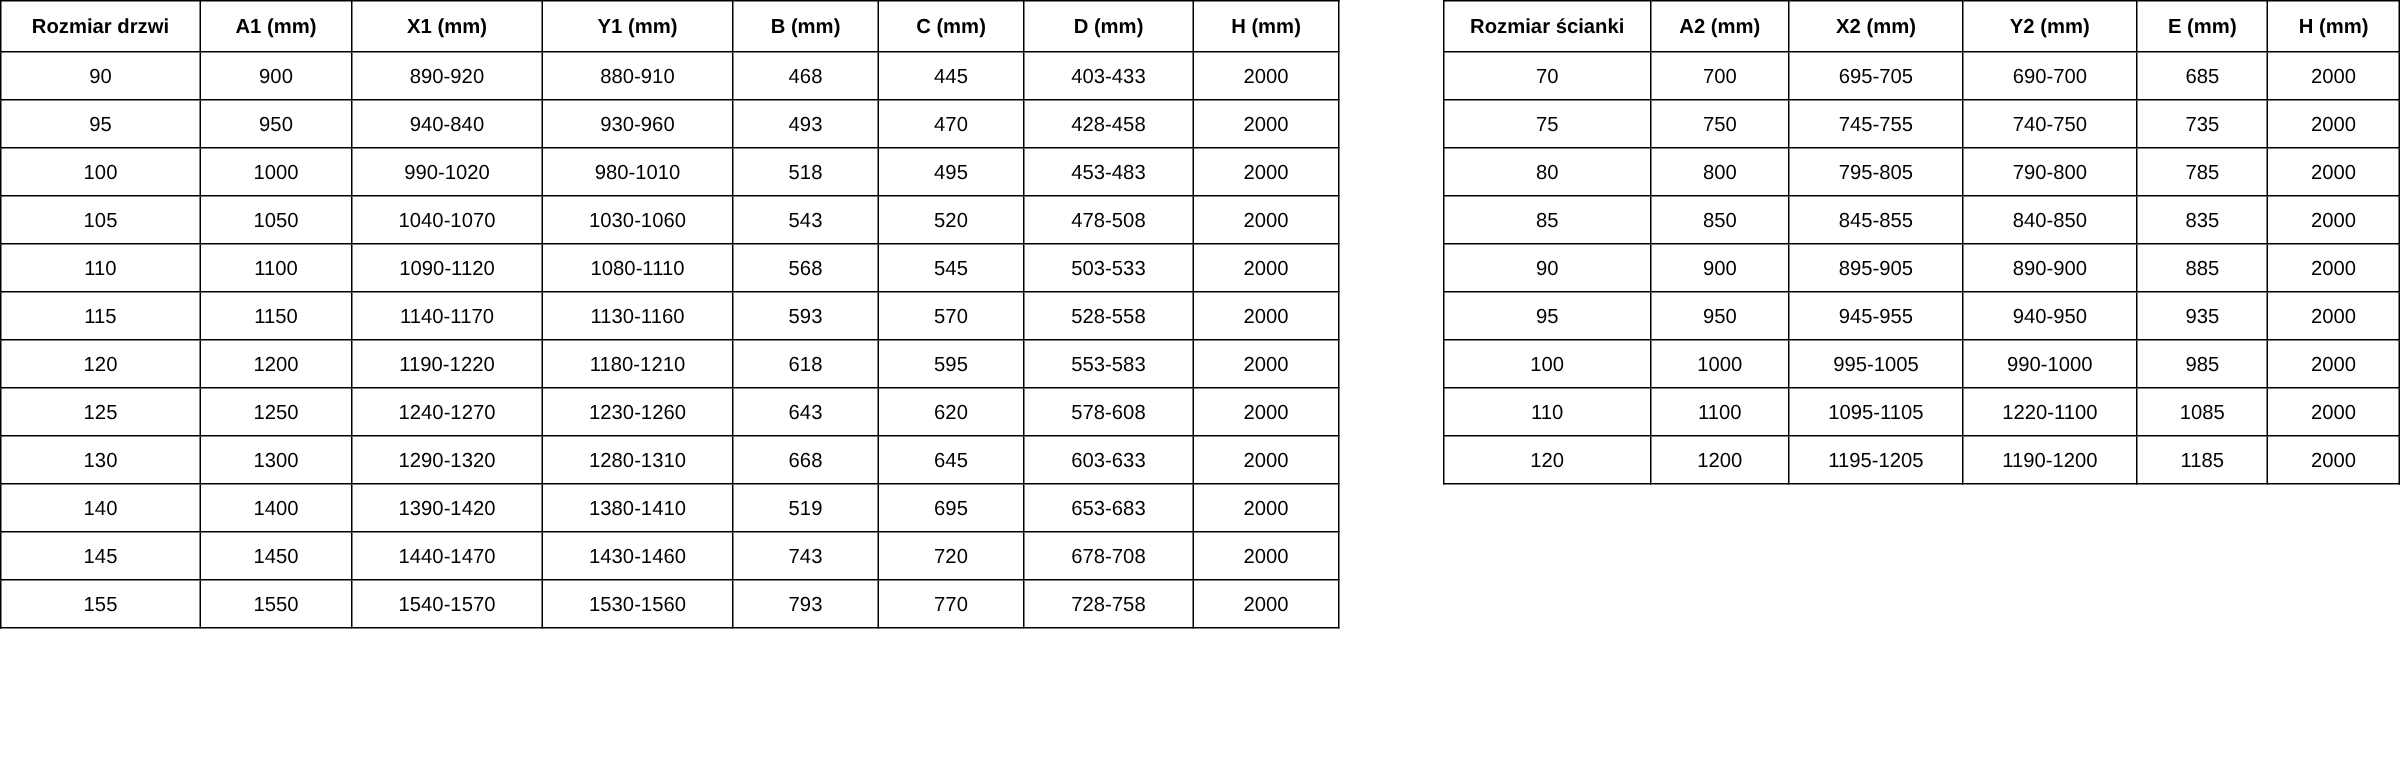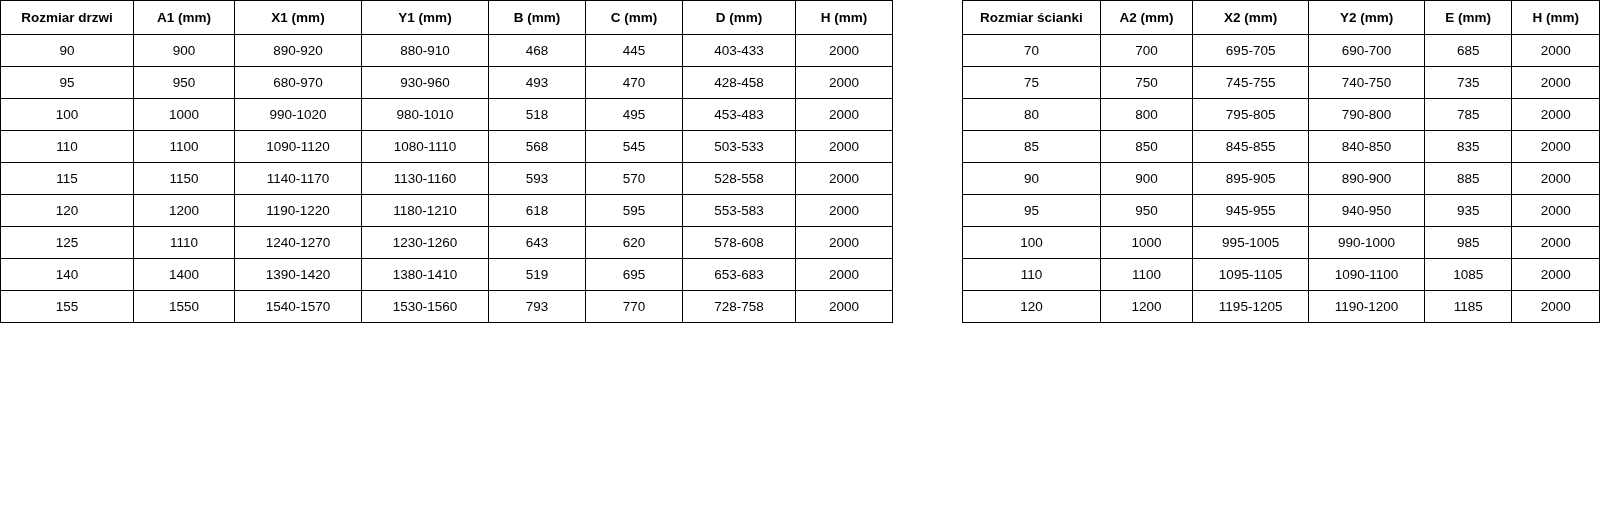--- a/index.html
+++ b/index.html
@@ -106,38 +106,48 @@
             <td>890-920</td>
             <td>880-910</td>
             <td>468</td>
             <td>445</td>
             <td>403-433</td>
             <td>2000</td>
           </tr>
           <tr>
             <td>95</td>
             <td>950</td>
-            <td>680-970</td>
+            <td>940-840</td>
             <td>930-960</td>
             <td>493</td>
             <td>470</td>
             <td>428-458</td>
             <td>2000</td>
           </tr>
           <tr>
             <td>100</td>
             <td>1000</td>
             <td>990-1020</td>
             <td>980-1010</td>
             <td>518</td>
             <td>495</td>
             <td>453-483</td>
             <td>2000</td>
           </tr>
           <tr>
+            <td>105</td>
+            <td>1050</td>
+            <td>1040-1070</td>
+            <td>1030-1060</td>
+            <td>543</td>
+            <td>520</td>
+            <td>478-508</td>
+            <td>2000</td>
+          </tr>
+          <tr>
             <td>110</td>
             <td>1100</td>
             <td>1090-1120</td>
             <td>1080-1110</td>
             <td>568</td>
             <td>545</td>
             <td>503-533</td>
             <td>2000</td>
           </tr>
           <tr>
@@ -155,36 +165,56 @@
             <td>1200</td>
             <td>1190-1220</td>
             <td>1180-1210</td>
             <td>618</td>
             <td>595</td>
             <td>553-583</td>
             <td>2000</td>
           </tr>
           <tr>
             <td>125</td>
-            <td>1110</td>
+            <td>1250</td>
             <td>1240-1270</td>
             <td>1230-1260</td>
             <td>643</td>
             <td>620</td>
             <td>578-608</td>
+            <td>2000</td>
+          </tr>
+          <tr>
+            <td>130</td>
+            <td>1300</td>
+            <td>1290-1320</td>
+            <td>1280-1310</td>
+            <td>668</td>
+            <td>645</td>
+            <td>603-633</td>
             <td>2000</td>
           </tr>
           <tr>
             <td>140</td>
             <td>1400</td>
             <td>1390-1420</td>
             <td>1380-1410</td>
             <td>519</td>
             <td>695</td>
             <td>653-683</td>
+            <td>2000</td>
+          </tr>
+          <tr>
+            <td>145</td>
+            <td>1450</td>
+            <td>1440-1470</td>
+            <td>1430-1460</td>
+            <td>743</td>
+            <td>720</td>
+            <td>678-708</td>
             <td>2000</td>
           </tr>
           <tr>
             <td>155</td>
             <td>1550</td>
             <td>1540-1570</td>
             <td>1530-1560</td>
             <td>793</td>
             <td>770</td>
             <td>728-758</td>
@@ -268,21 +298,21 @@
             <td>1000</td>
             <td>995-1005</td>
             <td>990-1000</td>
             <td>985</td>
             <td>2000</td>
           </tr>
           <tr>
             <td>110</td>
             <td>1100</td>
             <td>1095-1105</td>
-            <td>1090-1100</td>
+            <td>1220-1100</td>
             <td>1085</td>
             <td>2000</td>
           </tr>
           <tr>
             <td>120</td>
             <td>1200</td>
             <td>1195-1205</td>
             <td>1190-1200</td>
             <td>1185</td>
             <td>2000</td>

